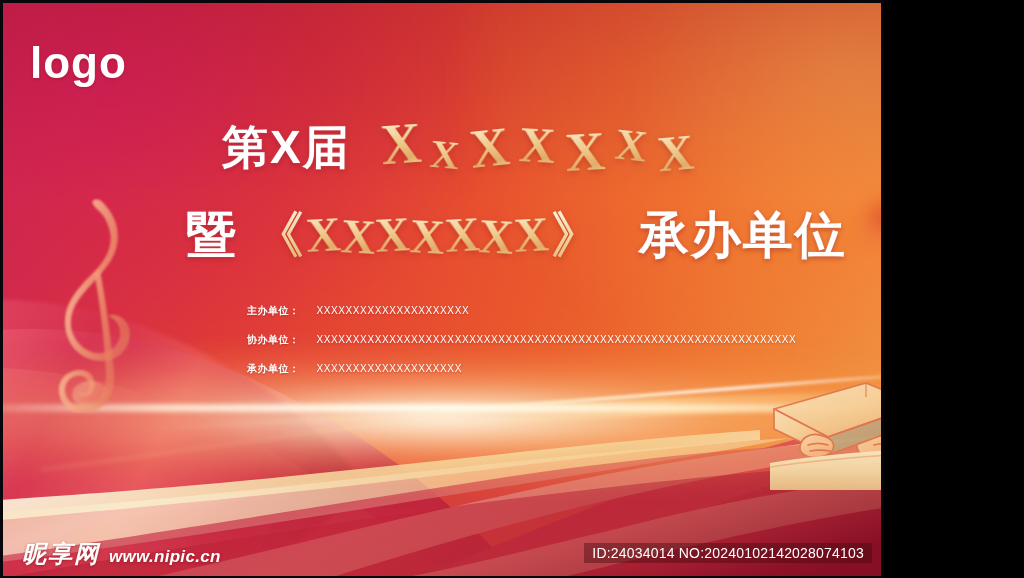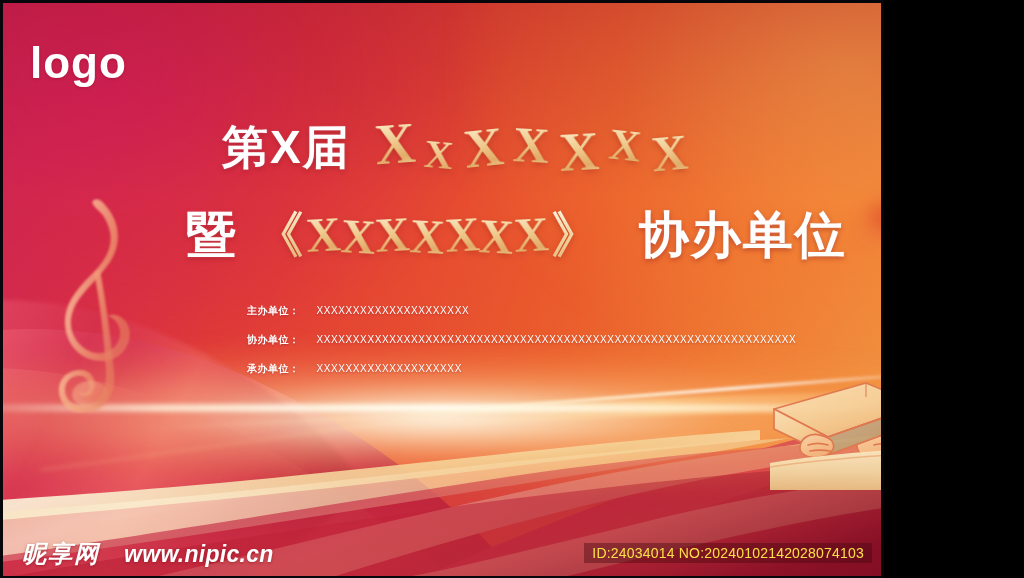--- a/index.html
+++ b/index.html
@@ -136,21 +136,21 @@
     position:absolute; left:30px; top:41px;
     font-size:44px; font-weight:bold; color:#ffffff;
     letter-spacing:1px; line-height:1;
     text-shadow:0 1px 3px rgba(120,10,20,0.35);
   }
 
   .title-block{ position:absolute; left:0; top:0; width:1024px; }
 
   .line1{
     position:absolute; left:222px; top:118px;
-    display:flex; align-items:center; gap:24px;
+    display:flex; align-items:center; gap:30px;
   }
   .line2{
     position:absolute; left:186px; top:207px;
     display:flex; align-items:center; gap:16px;
   }
 
   .cn-white{
     font-family:"Liberation Sans", sans-serif;
     font-weight:bold;
     color:#ffffff;
@@ -218,39 +218,39 @@
   .org-value{
     font-size:10px; color:#ffffff; letter-spacing:0.6px;
     font-family:"Liberation Sans", sans-serif;
     text-shadow:0 1px 2px rgba(150,25,25,0.45);
     margin-top:8px;
   }
 
   
   .watermark{
     position:absolute; left:22px; top:538px;
-    display:flex; align-items:baseline; gap:24px;
+    display:flex; align-items:baseline; gap:9px;
   }
   .wm-cn{
     font-size:24px; font-weight:bold; color:#ffffff;
     font-style:italic; letter-spacing:2px;
     text-shadow:0 1px 3px rgba(120,15,20,0.5);
   }
   .wm-url{
-    font-size:23px; font-weight:bold; font-style:italic;
+    font-size:17px; font-weight:bold; font-style:italic;
     color:#ffffff; letter-spacing:0.3px;
     text-shadow:0 1px 3px rgba(120,15,20,0.5);
   }
 
   
   .idbar{
     position:absolute; right:12px; top:543px;
     padding:2px 8px;
     background:rgba(70,6,14,0.42);
-    font-size:14px; color:#fde047;
+    font-size:14px; color:#ffffff;
     letter-spacing:0.2px;
     white-space:nowrap;
   }
 
   
   .edge{ position:absolute; background:#07060a; }
   .edge-l{ left:0; top:0; width:3px; height:578px; }
   .edge-r{ right:0; top:0; width:3px; height:578px; }
   .edge-t{ left:0; top:0; width:1024px; height:3px; }
   .edge-b{ left:0; bottom:0; width:1024px; height:2px; }
@@ -490,21 +490,21 @@
           <span class="gx">X</span>
           <span class="gx">X</span>
           <span class="gx">X</span>
           <span class="gx">X</span>
           <span class="gx">X</span>
           <span class="gx">X</span>
           <span class="gx">X</span>
         </span>
         <span class="bracket">》</span>
       </span>
-      <span class="cn-white l2-white" style="margin-left:22px;">协办单位</span>
+      <span class="cn-white l2-white" style="margin-left:22px;">承办单位</span>
     </div>
   </div>
 
   <div class="orgs">
     <div class="org-row">
       <span class="org-label">主办单位：</span>
       <span class="org-value">XXXXXXXXXXXXXXXXXXXXX</span>
     </div>
     <div class="org-row">
       <span class="org-label">协办单位：</span>

